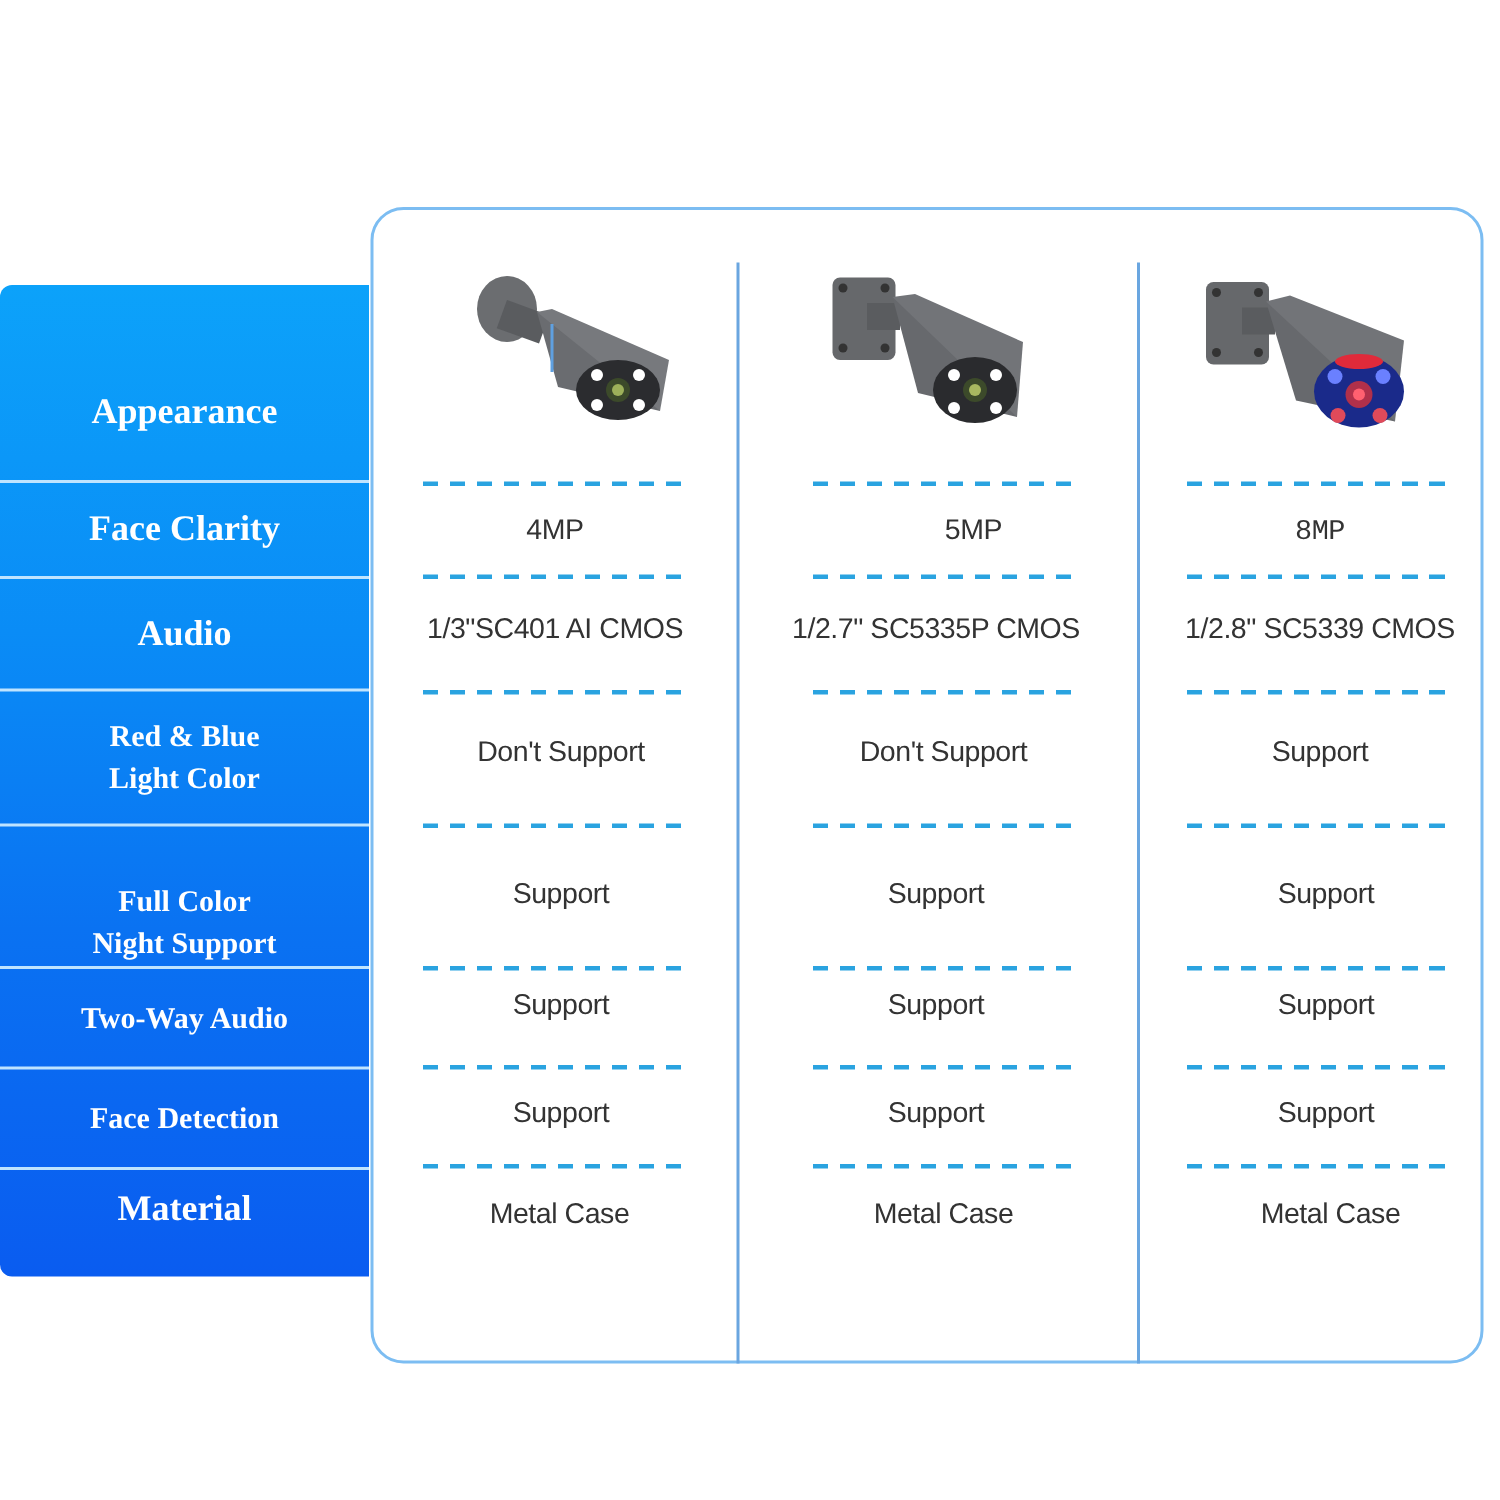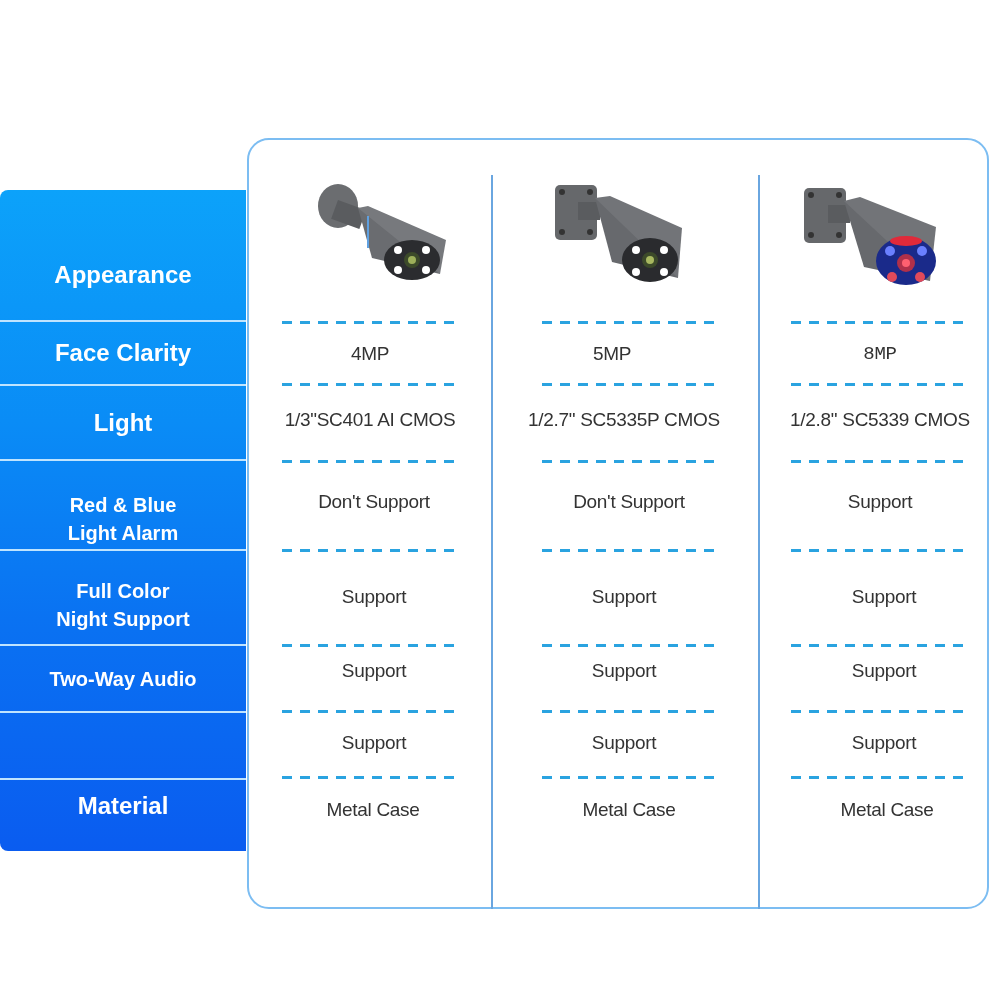--- a/index.html
+++ b/index.html
@@ -5,51 +5,52 @@
   html, body { margin:0; padding:0; }
   body { width:1000px; height:1000px; background:#ffffff; position:relative; overflow:hidden;
          font-family:"Liberation Sans", sans-serif; }
   .card { position:absolute; left:247px; top:138px; width:742px; height:771px;
           border:2px solid #7cbdf2; border-radius:22px; background:#fff; box-sizing:border-box; }
   .vdiv { position:absolute; width:2px; background:#6aa6e0; }
   .panel { position:absolute; left:0; top:190px; width:246px; height:661px;
            background:linear-gradient(180deg,#0ca2fa 0%,#0a8cf6 35%,#0a72f2 65%,#0a5cf0 100%);
            border-radius:8px 0 0 8px; overflow:hidden; }
   .panel-row { position:absolute; left:0; width:246px; display:flex; align-items:center; justify-content:center;
-               color:#fff; font-family:Liberation Sans, sans-serif; font-weight:bold; text-align:center;
+               color:#fff; font-family:Liberation Serif, serif; font-weight:bold; text-align:center;
                line-height:28px; }
   .panel-sep { position:absolute; left:0; width:246px; height:2px; background:#bfe4ff; }
   .cell { position:absolute; width:240px; text-align:center; color:#333; font-size:19px;
           font-family:"Liberation Sans", sans-serif; letter-spacing:-0.3px; }
   .dash { position:absolute; height:3px; width:176px;
           background:repeating-linear-gradient(90deg,#2aa3e0 0 10px,transparent 10px 18px); }
   .cam { position:absolute; }
 </style>
 </head>
 <body>
 
 <div class="panel">
   <div class="panel-row" style="top:40px;height:90px;font-size:24px;">Appearance</div>
   <div class="panel-sep" style="top:130px;"></div>
   <div class="panel-row" style="top:132px;height:62px;font-size:24px;">Face Clarity</div>
   <div class="panel-sep" style="top:194px;"></div>
-  <div class="panel-row" style="top:196px;height:73px;font-size:24px;">Light</div>
+  <div class="panel-row" style="top:196px;height:73px;font-size:24px;">Audio</div>
   <div class="panel-sep" style="top:269px;"></div>
-  <div class="panel-row" style="top:285px;height:88px;font-size:20px;flex-direction:column;">
+  <div class="panel-row" style="top:271px;height:88px;font-size:20px;flex-direction:column;">
     <span>Red &amp; Blue</span>
-    <span>Light Alarm</span>
+    <span>Light Color</span>
   </div>
   <div class="panel-sep" style="top:359px;"></div>
-  <div class="panel-row" style="top:368px;height:93px;font-size:20px;flex-direction:column;">
+  <div class="panel-row" style="top:378px;height:93px;font-size:20px;flex-direction:column;">
     <span>Full Color</span>
     <span>Night Support</span>
   </div>
   <div class="panel-sep" style="top:454px;"></div>
   <div class="panel-row" style="top:456px;height:65px;font-size:20px;">Two-Way Audio</div>
   <div class="panel-sep" style="top:521px;"></div>
+  <div class="panel-row" style="top:523px;height:65px;font-size:20px;">Face Detection</div>
   <div class="panel-sep" style="top:588px;"></div>
   <div class="panel-row" style="top:590px;height:52px;font-size:24px;">Material</div>
 </div>
 
 <div class="card"></div>
 <div class="vdiv" style="left:491px;top:175px;height:734px;"></div>
 <div class="vdiv" style="left:758px;top:175px;height:734px;"></div>
 
 <svg class="cam" style="left:310px;top:178px;" width="150" height="110" viewBox="0 0 150 110">
   <ellipse cx="28" cy="28" rx="20" ry="22" fill="#6b6d70"></ellipse>
@@ -112,21 +113,21 @@
 <div class="dash" style="left:282px;top:549px;"></div>
 <div class="cell" style="left:254px;top:586px;">Support</div>
 <div class="dash" style="left:282px;top:644px;"></div>
 <div class="cell" style="left:254px;top:660px;">Support</div>
 <div class="dash" style="left:282px;top:710px;"></div>
 <div class="cell" style="left:254px;top:732px;">Support</div>
 <div class="dash" style="left:282px;top:776px;"></div>
 <div class="cell" style="left:253px;top:799px;">Metal Case</div>
 
 <div class="dash" style="left:542px;top:321px;"></div>
-<div class="cell" style="left:492px;top:343px;">5MP</div>
+<div class="cell" style="left:529px;top:343px;">5MP</div>
 <div class="dash" style="left:542px;top:383px;"></div>
 <div class="cell" style="left:504px;top:409px;">1/2.7" SC5335P CMOS</div>
 <div class="dash" style="left:542px;top:460px;"></div>
 <div class="cell" style="left:509px;top:491px;">Don't Support</div>
 <div class="dash" style="left:542px;top:549px;"></div>
 <div class="cell" style="left:504px;top:586px;">Support</div>
 <div class="dash" style="left:542px;top:644px;"></div>
 <div class="cell" style="left:504px;top:660px;">Support</div>
 <div class="dash" style="left:542px;top:710px;"></div>
 <div class="cell" style="left:504px;top:732px;">Support</div>

